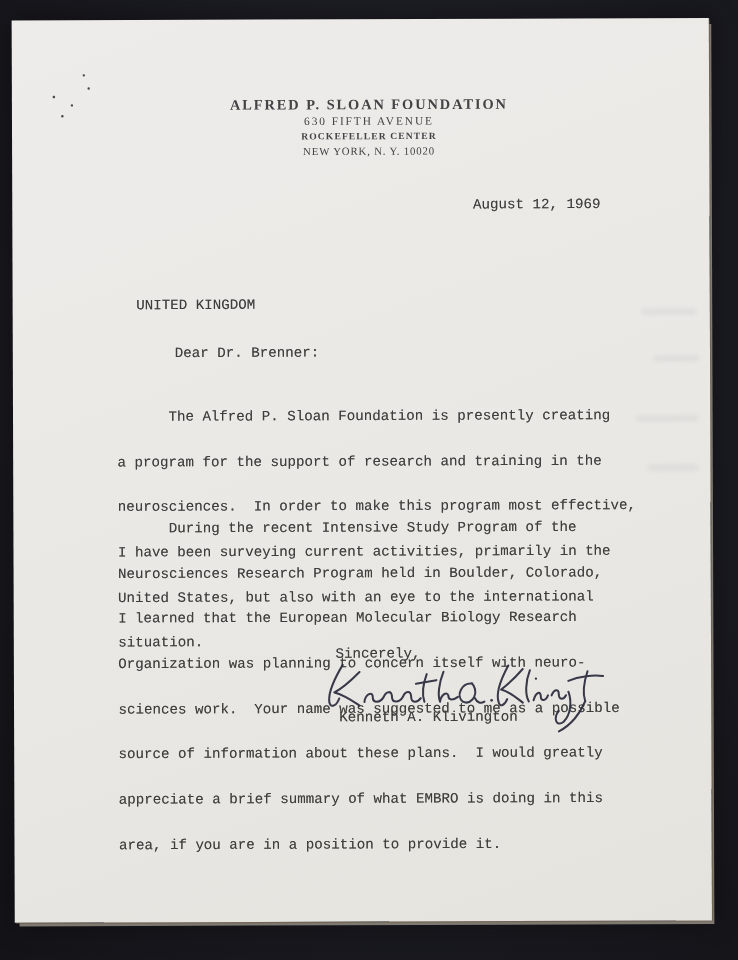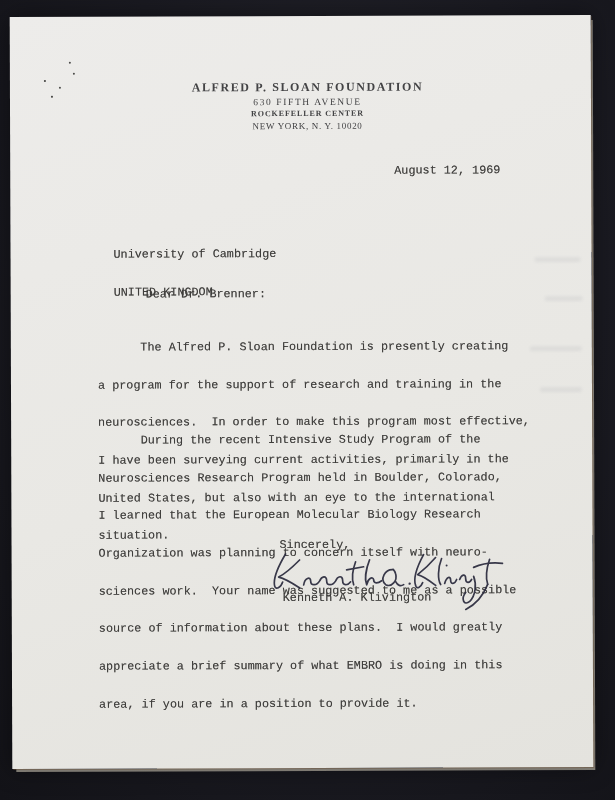--- a/index.html
+++ b/index.html
@@ -53,21 +53,20 @@
   <div>
     <div class="lh lh1">ALFRED P. SLOAN FOUNDATION</div>
     <div class="lh lh2">630 FIFTH AVENUE</div>
     <div class="lh lh3">ROCKEFELLER CENTER</div>
     <div class="lh lh4">NEW YORK, N. Y. 10020</div>
   </div>
 
   <div class="mono date">August 12, 1969</div>
 
   <div class="mono recipient">
-    <div>University of Cambridge</div>
     <div>UNITED KINGDOM</div>
   </div>
 
   <div class="mono salutation">Dear Dr. Brenner:</div>
 
   <div class="mono para p1">
     <div>      The Alfred P. Sloan Foundation is presently creating</div>
     <div>a program for the support of research and training in the</div>
     <div>neurosciences.  In order to make this program most effective,</div>
     <div>I have been surveying current activities, primarily in the</div>

